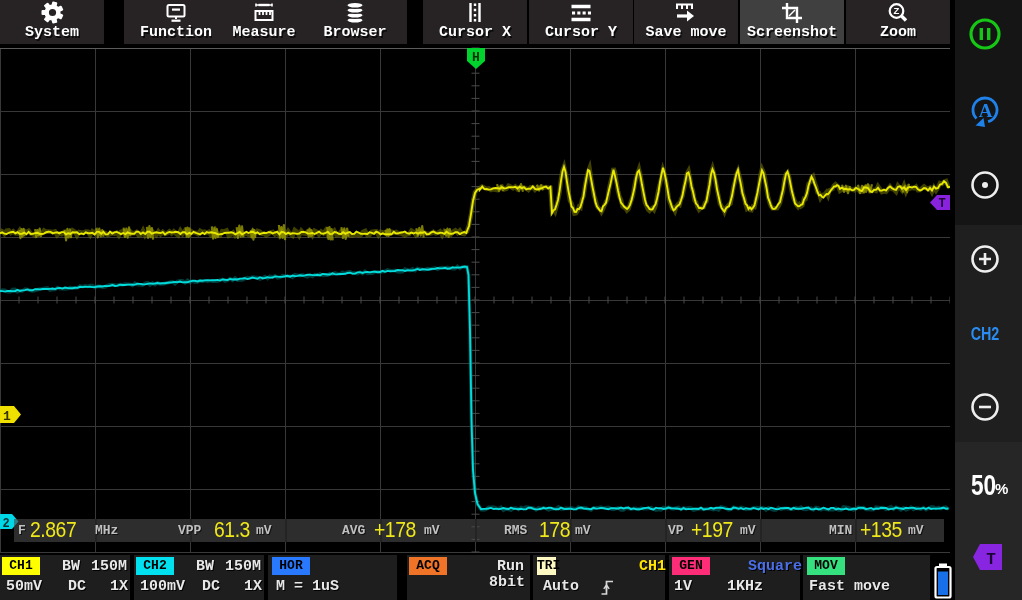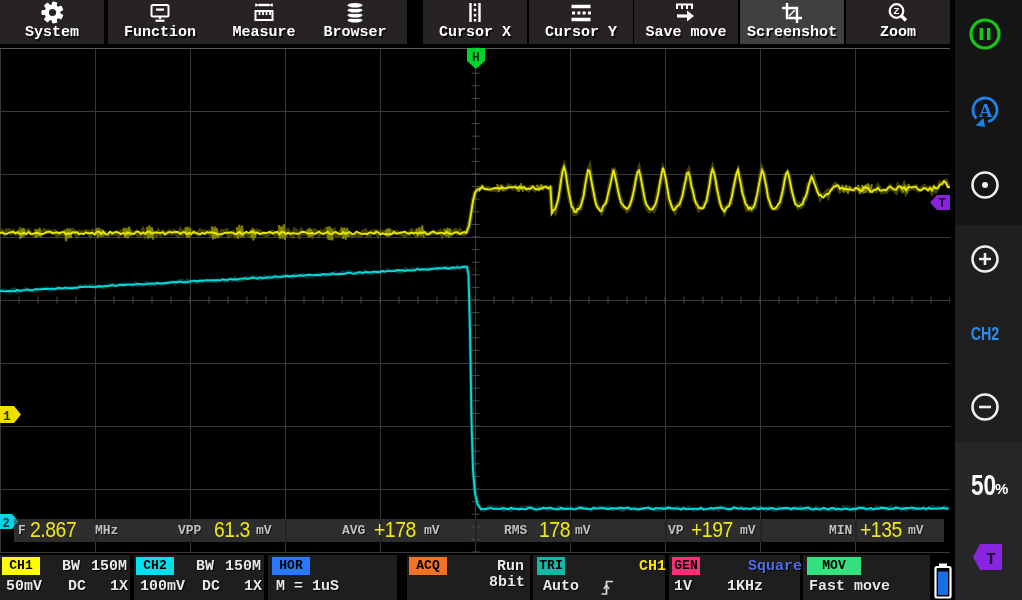--- a/index.html
+++ b/index.html
@@ -24,21 +24,21 @@
           <rect x="8.4" y="0.5" width="5.2" height="6" rx="1" transform="rotate(64.28571428571428 11 11.5)"></rect>
           <rect x="8.4" y="0.5" width="5.2" height="6" rx="1" transform="rotate(115.71428571428572 11 11.5)"></rect>
           <rect x="8.4" y="0.5" width="5.2" height="6" rx="1" transform="rotate(167.14285714285717 11 11.5)"></rect>
           <rect x="8.4" y="0.5" width="5.2" height="6" rx="1" transform="rotate(218.57142857142856 11 11.5)"></rect>
           <path d="M11,11.5 m-8,0 a8,8 0 1,0 16,0 a8,8 0 1,0 -16,0 M11,11.5 m-3.6,0 a3.6,3.6 0 1,1 7.2,0 a3.6,3.6 0 1,1 -7.2,0" fill-rule="evenodd"></path>
         </g>
       </svg>
     </span>
     <span class="lb">System</span>
   </div>
-<div class="tab" style="left:108px">
+<div class="tab" style="left:124px">
     <span class="ic">
       <svg width="24" height="22" viewBox="0 0 24 22">
         <rect x="3.5" y="3" width="17" height="11.5" rx="1.5" fill="none" stroke="#fff" stroke-width="2"></rect>
         <rect x="8" y="6.5" width="8" height="2.2" fill="#fff"></rect>
         <path d="M12 14v3" stroke="#fff" stroke-width="2"></path>
         <path d="M7.5 18.7h9" stroke="#fff" stroke-width="2.2"></path>
       </svg>
     </span>
     <span class="lb">Function</span>
   </div>
@@ -206,32 +206,32 @@
 <span class="st" style="left:225px;top:558px">150M</span>
 <span class="st" style="left:140px;top:578px">100mV</span>
 <span class="st" style="left:202px;top:578px">DC</span>
 <span class="st" style="left:244px;top:578px">1X</span>
 <div class="badge" style="left:272px;width:38px;background:#2979ff">HOR</div>
 <span class="st" style="left:276px;top:578px">M = 1uS</span>
 <div class="badge" style="left:409px;width:38px;background:#f07428">ACQ</div>
 <span class="st" style="left:497px;top:558px">Run</span>
 <span class="st" style="left:411px;top:600px">1GS/s</span>
 <span class="st" style="left:489px;top:574px">8bit</span>
-<div class="badge" style="left:537px;width:28px;background:#14b8a6">TRI</div>
+<div class="badge" style="left:537px;width:19px;background:#fef9c3">TRI</div>
 <span class="st" style="left:639px;top:558px;color:#ffe400">CH1</span>
 <span class="st" style="left:543px;top:578px">Auto</span>
 <div style="position:absolute;left:601px;top:580px"><svg width="14" height="16" viewBox="0 0 14 16">
       <path d="M0.5,14 H5.5 V1.5 H12" stroke="#d8d8d8" stroke-width="1.7" fill="none"></path>
       <path d="M5.5,10.5 V6 M2.8,8.8 L5.5,5 L8.2,8.8" stroke="#d8d8d8" stroke-width="1.4" fill="none"></path>
     </svg></div>
-<div class="badge" style="left:672px;width:28px;background:#ff2d78">GEN</div>
+<div class="badge" style="left:672px;width:38px;background:#ff2d78">GEN</div>
 <span class="st" style="left:748px;top:558px;color:#4b6fe8">Square</span>
 <span class="st" style="left:674px;top:578px">1V</span>
 <span class="st" style="left:727px;top:578px">1KHz</span>
-<div class="badge" style="left:807px;width:54px;background:#35e07e">MOV</div>
+<div class="badge" style="left:807px;width:38px;background:#35e07e">MOV</div>
 <span class="st" style="left:809px;top:578px">Fast move</span>
 <svg style="position:absolute;left:934px;top:563px" width="18" height="36" viewBox="0 0 18 36">
     <rect x="5" y="0.5" width="8" height="3.5" fill="#fff"></rect>
     <rect x="1.5" y="4" width="15" height="30.5" rx="1.5" fill="none" stroke="#fff" stroke-width="2.2"></rect>
     <rect x="4" y="8.5" width="10" height="23.5" fill="#1770e8"></rect>
   </svg>
 <div class="sb-seg" style="top:0;height:225px;background:#151515"></div>
 <div class="sb-seg" style="top:225px;height:217px;background:#1f1f1f"></div>
 <div class="sb-seg" style="top:442px;height:158px;background:#262626"></div>
 <svg style="position:absolute;left:955px;top:0" width="67" height="600" viewBox="0 0 67 600">

